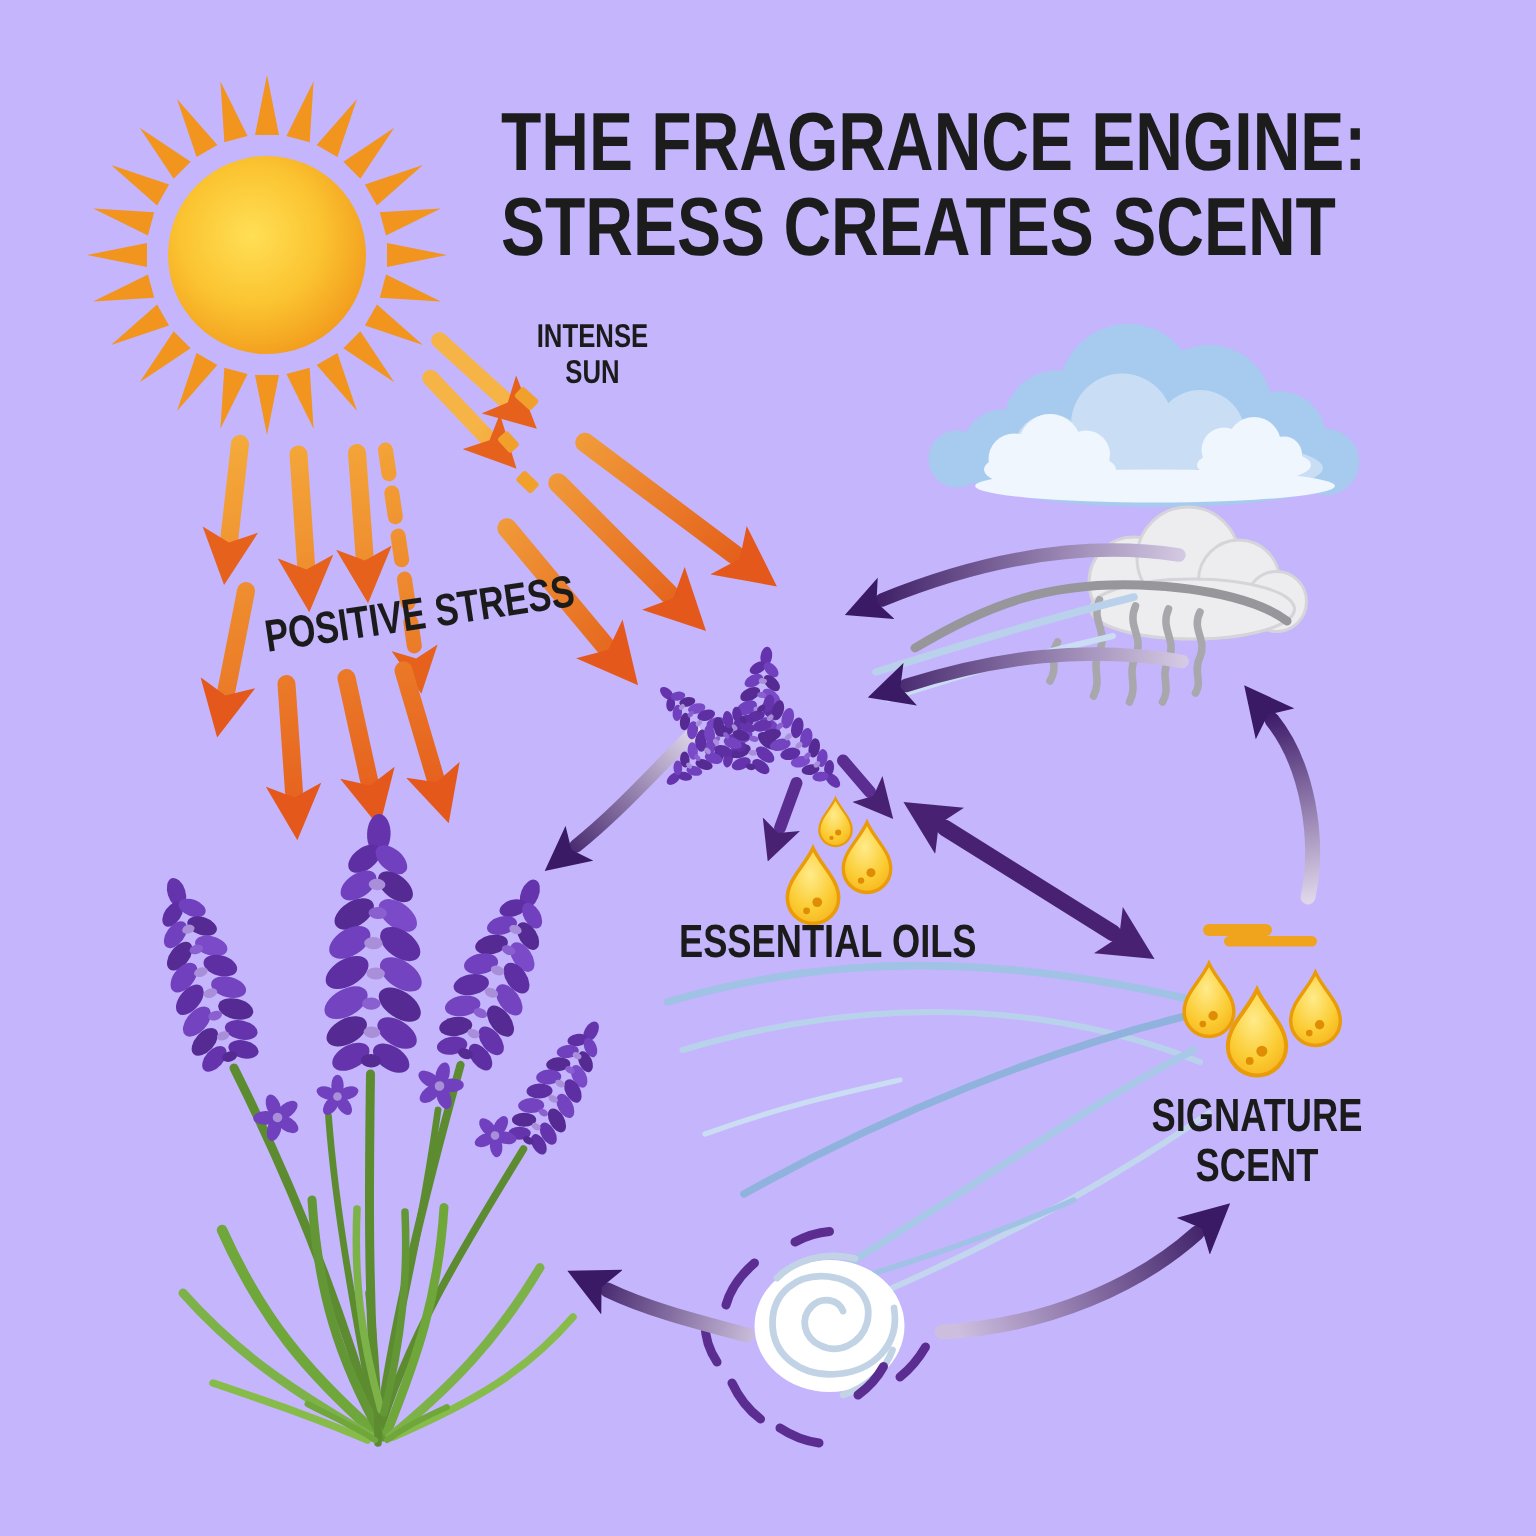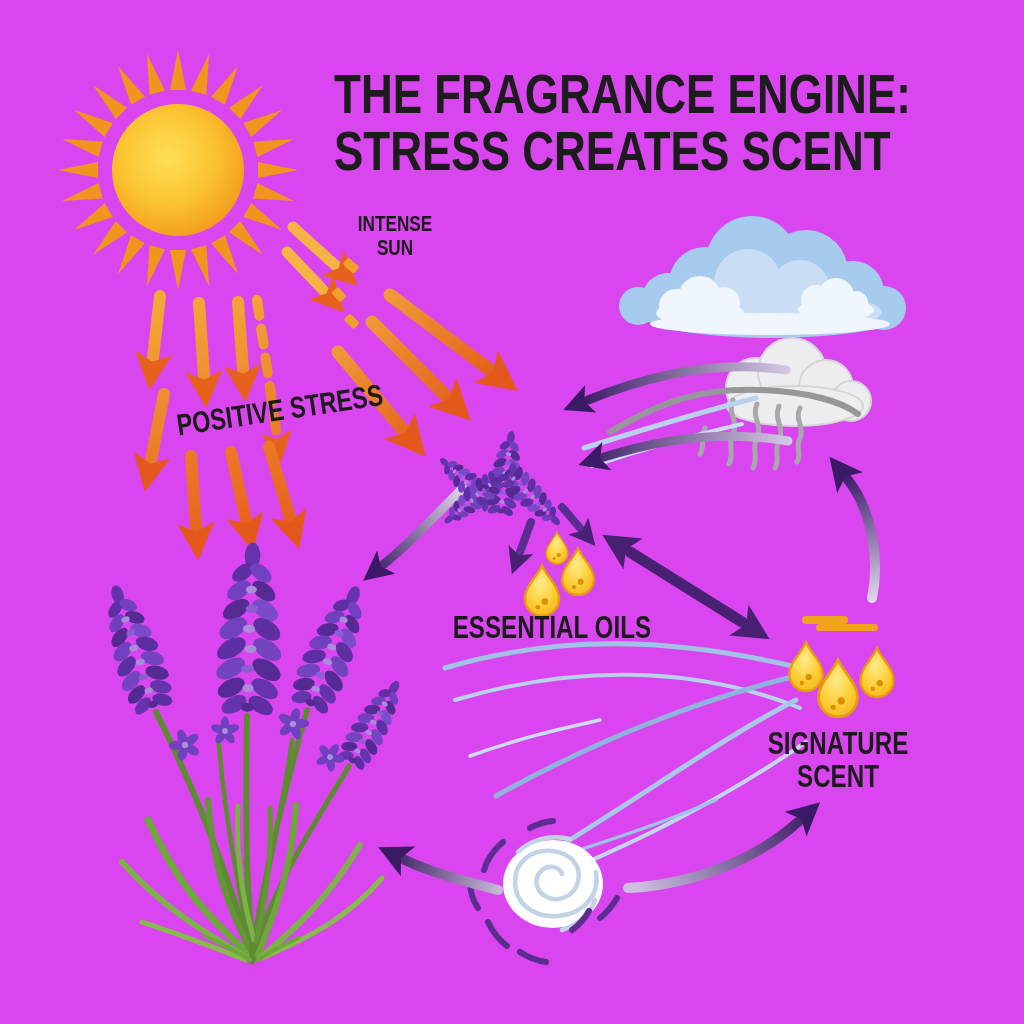--- a/index.html
+++ b/index.html
@@ -1,16 +1,16 @@
 <!DOCTYPE html>
 <html><head>
 <meta charset="utf-8">
 <style>
   html,body{margin:0;padding:0;background:#fff;}
-  #stage{position:relative;width:1024px;height:1024px;background:#d946ef;overflow:hidden;
+  #stage{position:relative;width:1024px;height:1024px;background:#c4b5fd;overflow:hidden;
          font-family:"Liberation Sans",sans-serif;}
   #art{position:absolute;left:0;top:0;}
   .lbl{position:absolute;font-weight:bold;color:#1b1b1b;text-align:center;line-height:1.08;
        white-space:nowrap;}
   .cond{display:block;transform:scaleX(0.78);transform-origin:center top;}
   .condL{display:block;transform:scaleX(0.80);transform-origin:left top;}
   #title{left:334px;top:66px;font-size:55px;line-height:57px;letter-spacing:0px;color:#1c1c1c;text-align:left;}
   #lbl-intense{left:300px;top:212px;width:190px;font-size:22px;}
   #lbl-stress{left:150px;top:396px;width:236px;font-size:30px;transform:rotate(-8.5deg);}
   #lbl-oils{left:428px;top:611px;width:224px;font-size:31px;}

